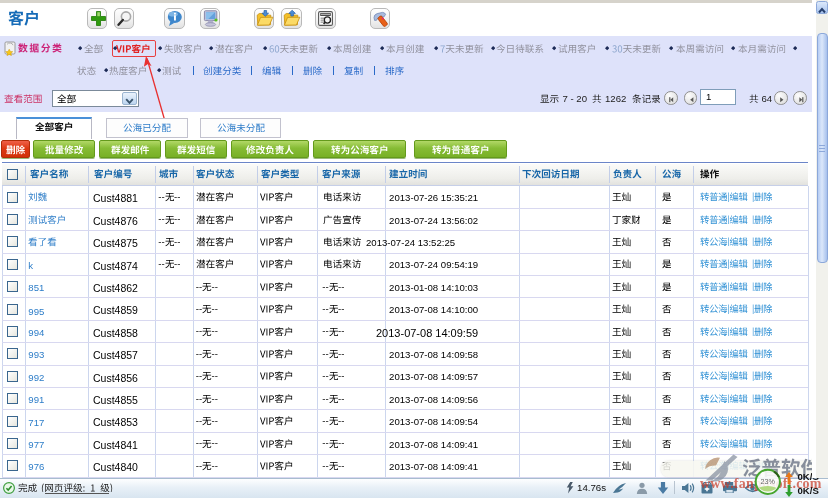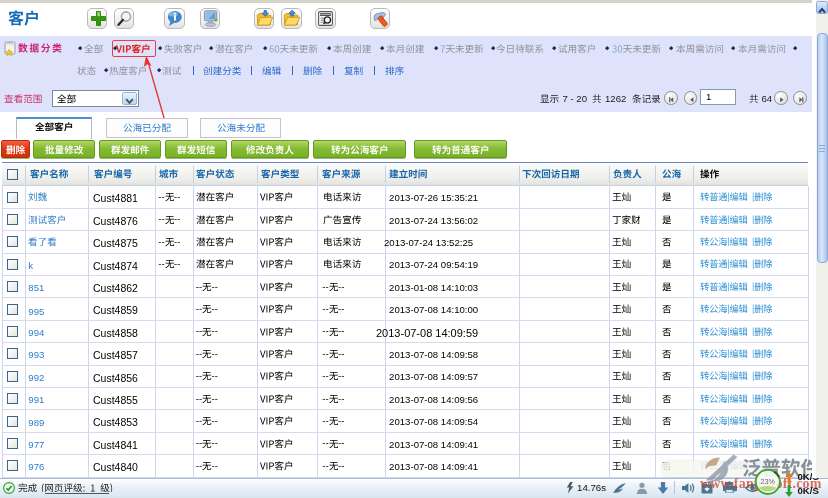--- a/index.html
+++ b/index.html
@@ -896,21 +896,21 @@
 <div style="position:absolute;left:322.50000000000006px;top:237.0px">
     <svg width="38.4" height="9.6" viewBox="0 0 4000 1000" style="display:block" preserveAspectRatio="xMinYMin meet">
       <g fill="#000">
         <use href="#g121"></use>
         <use href="#g122" x="1000"></use>
         <use href="#g123" x="2000"></use>
         <use href="#g38" x="3000"></use>
       </g>
     </svg>
   </div>
-<div class="ab" style="left:384px;top:236.9px;font-size:9.6px;color:#000">2013-07-24 13:52:25</div>
+<div class="ab" style="left:366px;top:236.9px;font-size:9.6px;color:#000">2013-07-24 13:52:25</div>
 <div style="position:absolute;left:611.6000000000001px;top:237.0px">
     <svg width="19.2" height="9.6" viewBox="0 0 2000 1000" style="display:block" preserveAspectRatio="xMinYMin meet">
       <g fill="#000">
         <use href="#g124"></use>
         <use href="#g125" x="1000"></use>
       </g>
     </svg>
   </div>
 <div style="position:absolute;left:661.5000000000001px;top:237.0px">
     <svg width="9.6" height="9.6" viewBox="0 0 1000 1000" style="display:block" preserveAspectRatio="xMinYMin meet">
@@ -1434,21 +1434,21 @@
         <use href="#g130" x="5525"></use>
       </g>
       <g fill="#2d8fd4">
         <use href="#g49" x="5760"></use>
         <use href="#g50" x="6725"></use>
       </g>
     </svg>
   </div>
 <div class="ab" style="left:2px;top:431.8px;width:806px;height:1px;background:#d8d8f0"></div>
 <div class="ab" style="left:7px;top:415.59999999999997px;width:11px;height:11px;border:1.2px solid #3a668e;background:linear-gradient(135deg,#fff,#e6e6de)"></div>
-<div class="ab" style="left:28.3px;top:416.6px;font-size:9.6px;color:#2d7dc8">989</div>
+<div class="ab" style="left:28.3px;top:416.6px;font-size:9.6px;color:#2d7dc8">717</div>
 <div class="ab" style="left:93.0px;top:416.4px;font-size:10.5px;color:#000">Cust4853</div>
 <div class="ab" style="left:195.70000000000002px;top:415.0px;font-size:9.6px;color:#000">--</div>
 <div style="position:absolute;left:202.10000000000002px;top:416.2px">
     <svg width="9.6" height="9.6" viewBox="0 0 1000 1000" style="display:block" preserveAspectRatio="xMinYMin meet">
       <g fill="#000">
         <use href="#g117"></use>
       </g>
     </svg>
   </div>
 <div class="ab" style="left:211.50000000000003px;top:415.0px;font-size:9.6px;color:#000">--</div>

